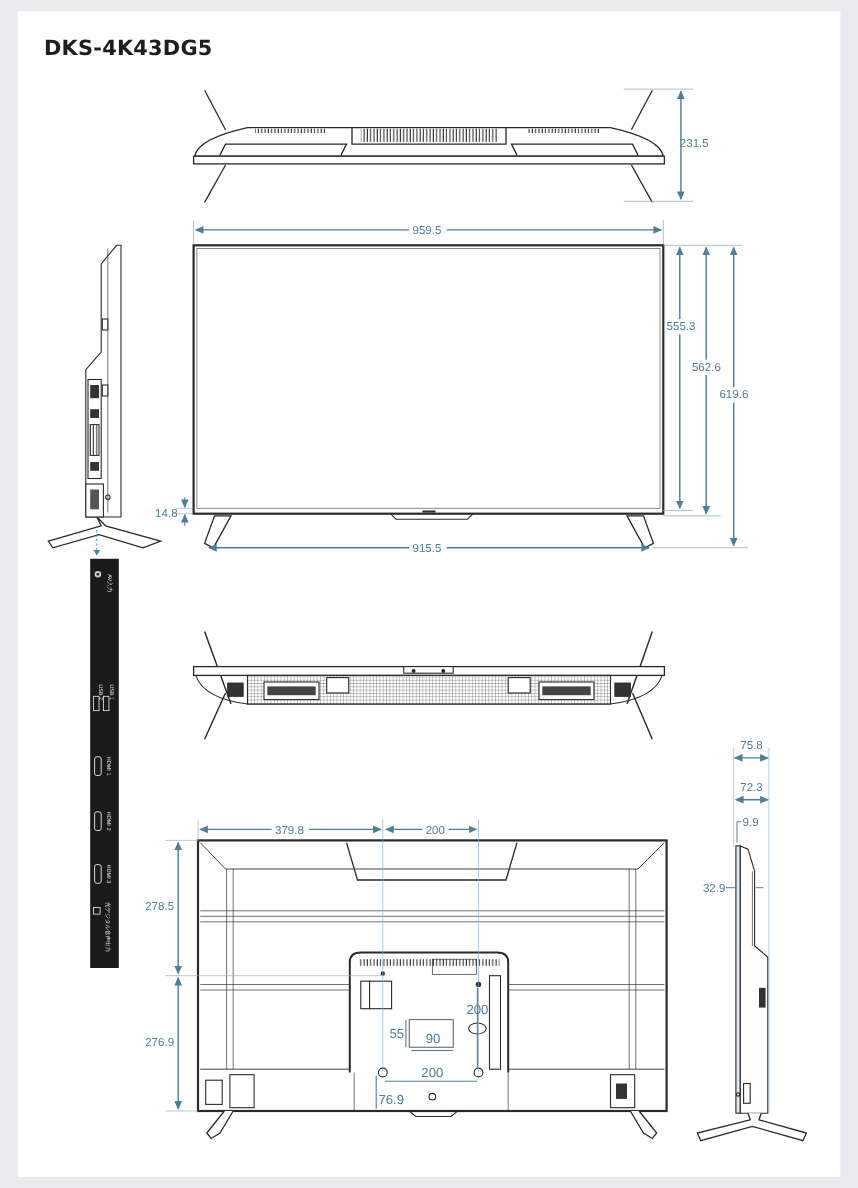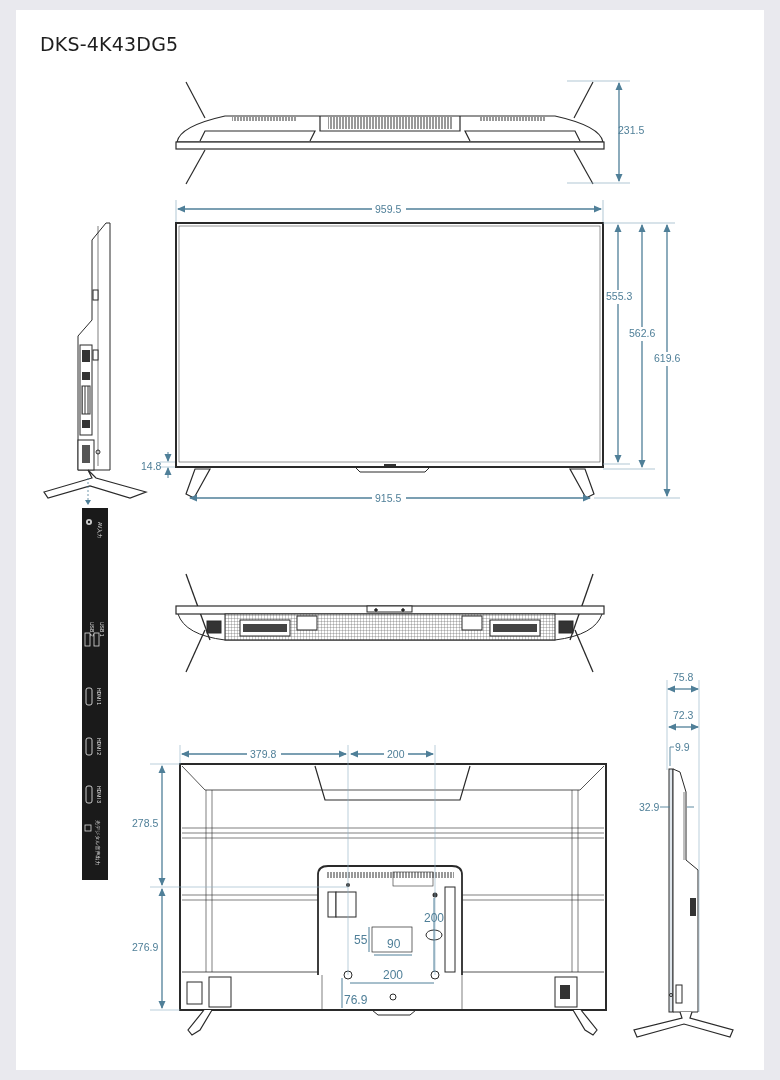--- a/index.html
+++ b/index.html
@@ -1,18 +1,18 @@
 <!DOCTYPE html>
 <html><head>
 <meta charset="utf-8">
 <style>
   html, body { margin:0; padding:0; }
   body { width:780px; height:1080px; background:#e9e9ee; font-family:"DejaVu Sans", sans-serif; position:relative; overflow:hidden; }
   .sheet { position:absolute; left:16px; top:10px; width:748px; height:1060px; background:#ffffff; }
-  .title { position:absolute; left:40px; top:33px; font-size:19px; font-weight:normal; color:#1e1e1e; letter-spacing:0.2px; font-family:"DejaVu Sans", sans-serif; }
+  .title { position:absolute; left:40px; top:33px; font-size:19px; font-weight:bold; color:#1e1e1e; letter-spacing:0.2px; font-family:"DejaVu Sans", sans-serif; }
   svg.drawing { position:absolute; left:0; top:0; }
   .dim { font-family:"Liberation Sans", sans-serif; font-size:10.5px; fill:#4f7f98; }
   .dimbig { font-family:"Liberation Sans", sans-serif; font-size:12px; fill:#4f7f98; }
   .port { font-family:"Liberation Sans", sans-serif; font-size:5px; fill:#e6e6e6; }
 </style>
 </head>
 <body>
 
 <div class="sheet"></div>
 <div class="title">DKS-4K43DG5</div>

